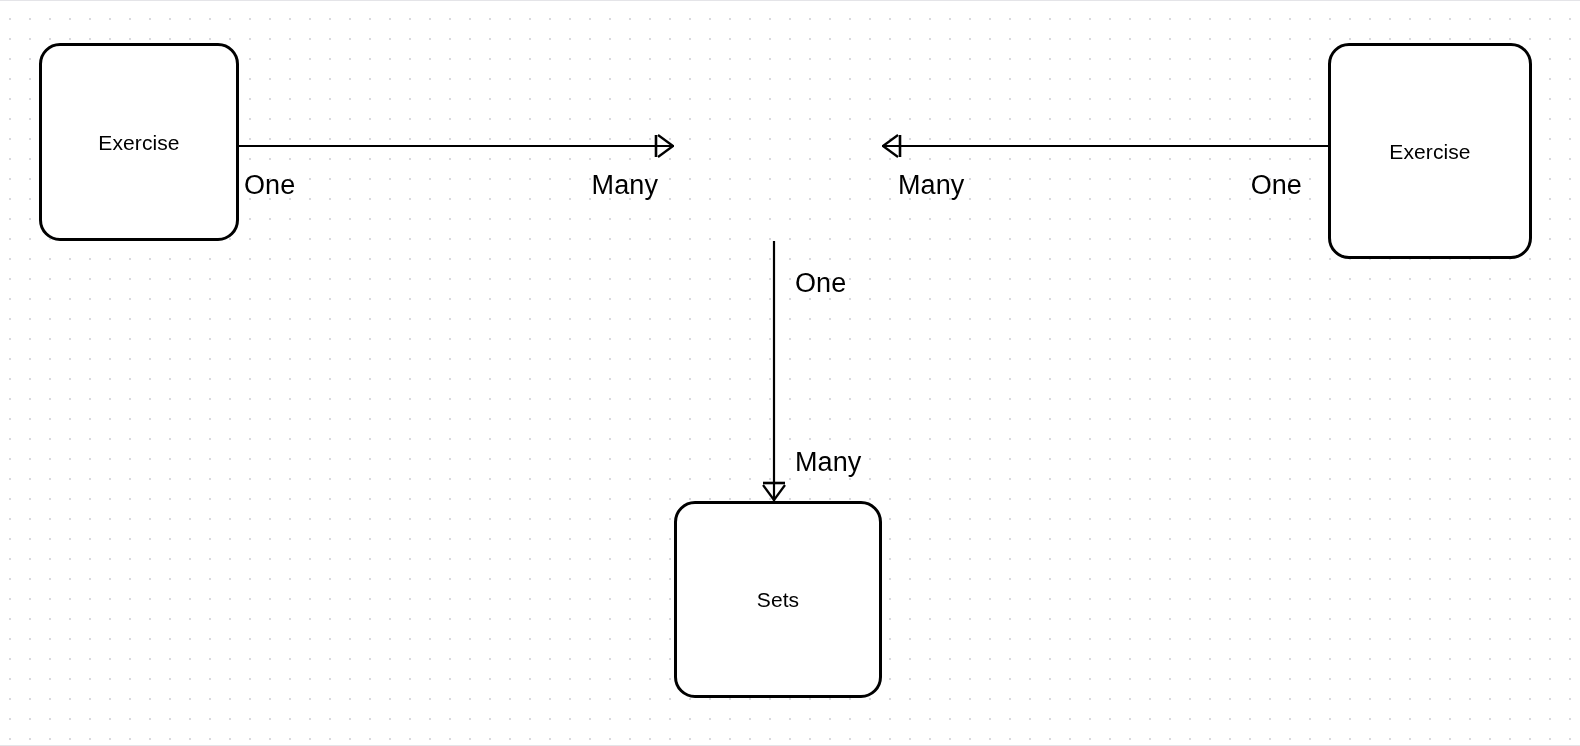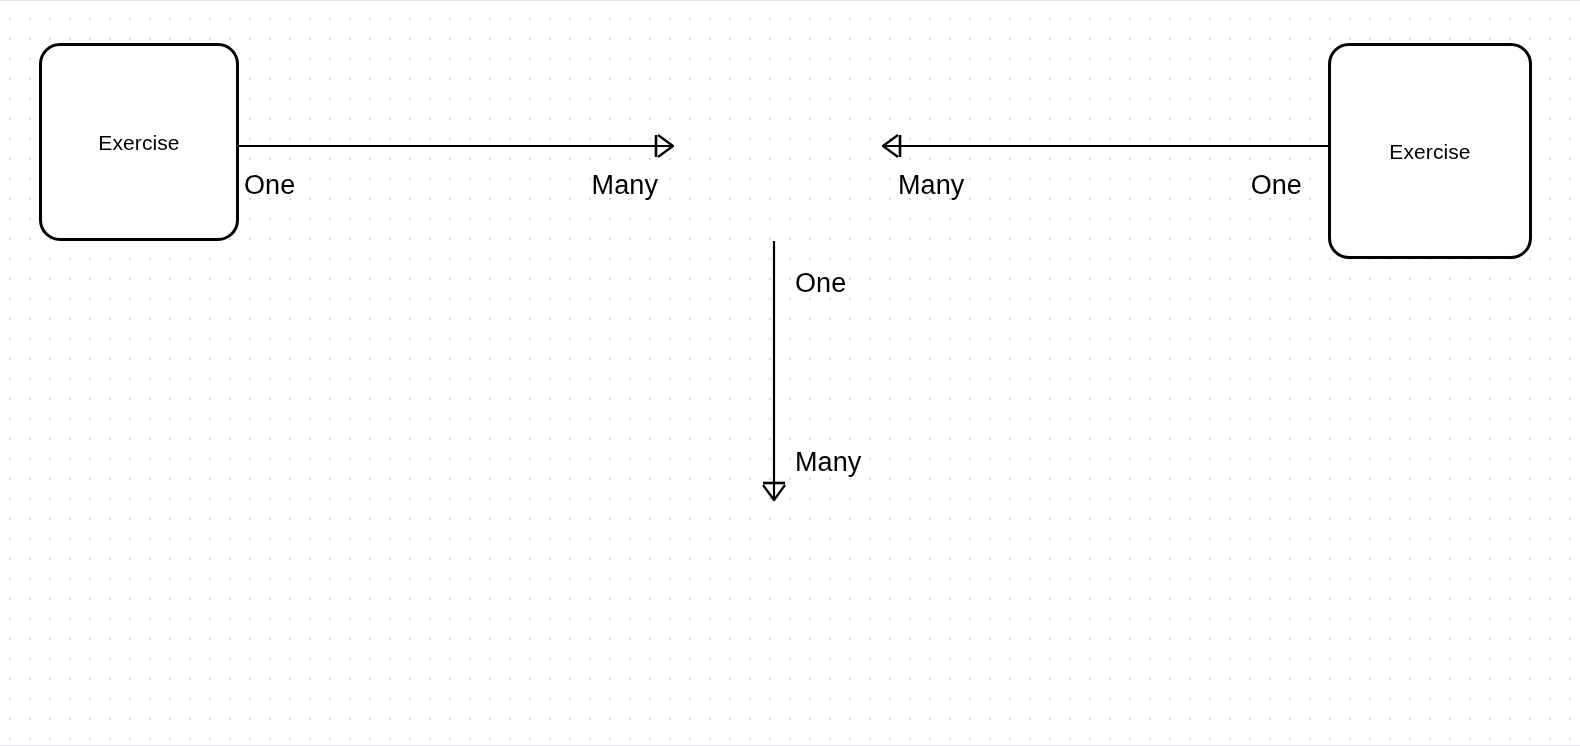--- a/index.html
+++ b/index.html
@@ -102,20 +102,23 @@
 
   <div class="entity" style="left:39px; top:42px; width:200px; height:198px;">
     <span class="entity-label">Exercise</span>
   </div>
 
 
   <div class="entity" style="left:1328px; top:42px; width:204px; height:216px;justify-content:center;">
     <span class="entity-label">Exercise</span>
   </div>
 
+  <div class="entity" style="left:674px; top:500px; width:208px; height:197px;">
+    <span class="entity-label">Sets</span>
+  </div>
 
   <span class="card-label" style="left:244px; top:171px;">One</span>
 
   <span class="card-label" style="left:658px; top:171px; transform:translateX(-100%);">Many</span>
 
   <span class="card-label" style="left:898px; top:171px;">Many</span>
 
   <span class="card-label" style="left:1302px; top:171px; transform:translateX(-100%);">One</span>
 
   <span class="card-label" style="left:795px; top:269px;">One</span>

